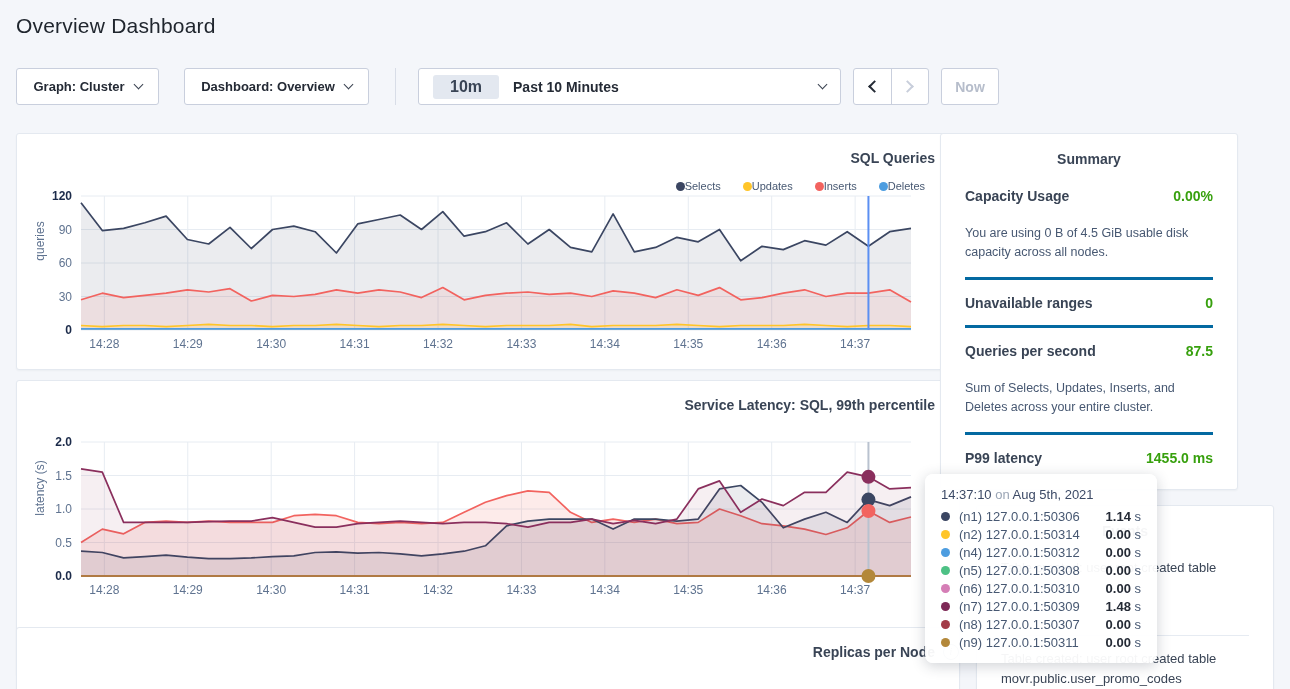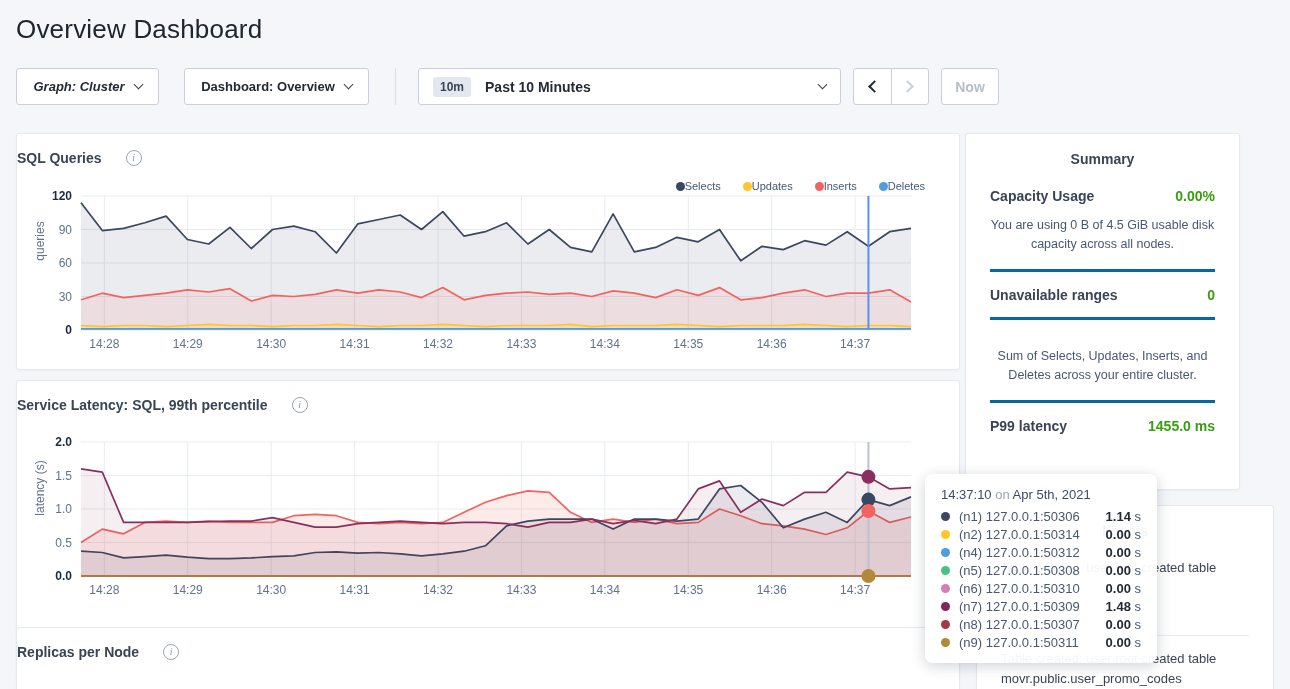--- a/index.html
+++ b/index.html
@@ -1,69 +1,69 @@
 <!DOCTYPE html>
 <html><head>
 <meta charset="utf-8">
 <style>
   * { margin:0; padding:0; box-sizing:border-box; }
   html,body { width:1290px; height:689px; overflow:hidden; }
   body { background:#f4f6fa; font-family:"Liberation Sans",sans-serif; position:relative; color:#242a35; }
 
-  .page-title { position:absolute; left:16px; top:14px; font-size:26px; font-weight:500; color:#20262e; letter-spacing:.2px; }
+  .page-title { position:absolute; left:16px; top:14px; font-size:21px; font-weight:500; color:#20262e; letter-spacing:.2px; }
 
   
   .btnbox { position:absolute; top:68px; height:37px; background:#fff; border:1px solid #c9cfdd; border-radius:3px;
             display:flex; align-items:center; font-size:13px; font-weight:bold; color:#242a35; cursor:pointer; }
-  .dd1 { left:16px; width:143px; justify-content:center; gap:10px;font-style:italic; }
+  .dd1 { left:16px; width:143px; justify-content:center; gap:10px; }
   .dd2 { left:184px; width:185px; justify-content:center; gap:10px; }
   .chev { display:inline-block; width:7px; height:7px; border-right:1.5px solid #39414f; border-bottom:1.5px solid #39414f; transform:rotate(45deg); margin-top:-4px; }
   .tool-divider { position:absolute; left:395px; top:68px; height:37px; width:1px; background:#d8dde7; }
   .timebox { left:418px; width:423px; padding:0 14px; justify-content:flex-start; }
-  .range-badge { background:#e3e8f0; color:#394455; font-size:12px; font-weight:bold; border-radius:3px; padding:3px 7px; margin-right:14px; }
+  .range-badge { background:#e3e8f0; color:#394455; font-size:16px; font-weight:bold; border-radius:3px; padding:3px 17px; margin-right:14px; }
   .range-label { font-size:14px; font-weight:bold; }
   .timebox .chev { margin-left:auto; }
   .arrowgrp { left:853px; width:76px; padding:0; }
   .arrowbtn { width:38px; height:100%; display:flex; align-items:center; justify-content:center; }
   .arrowbtn + .arrowbtn { border-left:1px solid #c9cfdd; }
   .arrow { display:inline-block; width:9px; height:9px; border-right:2px solid #242a35; border-bottom:2px solid #242a35; }
   .arrow.left  { transform:rotate(135deg); margin-left:4px; }
   .arrow.right { transform:rotate(-45deg); border-color:#c8cedb; margin-right:4px; }
   .nowbtn { left:941px; width:58px; justify-content:center; color:#b6bdcb; font-size:14px; cursor:default; }
 
   
   .card { position:absolute; background:#fff; border:1px solid #e4e9f0; border-radius:3px; box-shadow:0 1px 2px rgba(30,40,60,.04); }
   #card-sql      { left:16px;  top:133px; width:944px; height:237px; }
   #card-latency  { left:16px;  top:380px; width:944px; height:296px; }
   #card-replicas { left:16px;  top:627px; width:944px; height:140px; }
-  #card-summary  { left:965px; top:133px; width:275px; height:357px; }
+  #card-summary  { left:940px; top:133px; width:298px; height:357px; }
   #card-events   { left:976px; top:505px; width:298px; height:300px; }
 
-  .chart-title-row { display:flex; align-items:center; justify-content:flex-start; gap:24px; padding-top:16px; }
+  .chart-title-row { display:flex; align-items:center; justify-content:flex-end; gap:8px; padding-top:16px; }
   .chart-title { font-size:14px; font-weight:bold; color:#394455; }
   .info-icon { width:16px; height:16px; border:1px solid #98a3bb; border-radius:50%; color:#8b97b0; font-size:10px; line-height:14px;
                text-align:center; font-style:italic; font-family:"Liberation Serif",serif; cursor:pointer; }
   .legend { position:absolute; right:34px; top:46px; display:flex; gap:22px; }
   .legend-item { display:flex; align-items:center; font-size:11px; color:#475872; cursor:pointer; }
   .legend-dot { width:9px; height:9px; border-radius:50%; }
   .ylab { position:absolute; left:-22px; top:100px; width:90px; text-align:center; transform:rotate(-90deg); font-size:12px; color:#5f7390; }
   svg.chart { position:absolute; left:14px; }
   #card-sql svg.chart { top:56px; }
   #card-latency svg.chart { top:55px; }
 
   
   .sum-title { text-align:center; font-size:14px; font-weight:bold; color:#394455; padding:17px 0 6px; }
   .sum-rows { padding:0 24px; }
   .sum-row { padding:15px 0 14px; border-top:3px solid #0369a1; }
   .sum-row:first-child { border-top:none; }
   .sum-line { display:flex; align-items:baseline; }
   .sum-label { font-size:14px; font-weight:bold; color:#394455; }
   .sum-link { font-size:14px; font-weight:bold; color:#0b5dff; margin-left:10px; cursor:pointer; }
   .sum-value { margin-left:auto; font-size:14px; font-weight:bold; color:#37a00d; }
-  .sum-desc { font-size:12.5px; color:#475872; line-height:1.55; margin-top:12px;text-align:center; }
+  .sum-desc { font-size:12.5px; color:#475872; line-height:1.55; margin-top:20px; }
 
   
   .ev-title { text-align:center; font-size:14px; font-weight:bold; color:#394455; padding:17px 0 6px; }
   .ev-rows { padding:0 24px; }
   .ev-row { padding:13px 0 12px; border-top:1px solid #e6ebf2; font-size:13px; color:#394455; line-height:20px; }
   .ev-row:first-child { border-top:none; min-height:90px; }
 
   
   .tooltip { position:absolute; left:925px; top:474px; width:232px; background:rgba(255,255,255,.95); border-radius:8px;
              box-shadow:0 3px 14px rgba(40,50,70,.22); padding:13px 16px 12px; z-index:20; }
@@ -244,20 +244,24 @@
         </div>
         <div class="sum-desc">You are using 0 B of 4.5 GiB usable disk capacity across all nodes.</div>
       </div>
       <div class="sum-row">
         <div class="sum-line">
           <span class="sum-label">Unavailable ranges</span>
           <span class="sum-value">0</span>
         </div>
       </div>
       <div class="sum-row">
+        <div class="sum-line">
+          <span class="sum-label">Queries per second</span>
+          <span class="sum-value">87.5</span>
+        </div>
         <div class="sum-desc">Sum of Selects, Updates, Inserts, and Deletes across your entire cluster.</div>
       </div>
       <div class="sum-row">
         <div class="sum-line">
           <span class="sum-label">P99 latency</span>
           <span class="sum-value">1455.0 ms</span>
         </div>
       </div>
     </div>
 </div>
@@ -272,21 +276,21 @@
         <div>Table created: user root created table</div>
         <div>movr.public.user_promo_codes</div>
       </div>
     </div>
 </div>
 
 <div class="tooltip">
   <div class="tt-title">
     <span>14:37:10</span>
     <span class="tt-on">on</span>
-    <span>Apr 5th, 2021</span>
+    <span>Aug 5th, 2021</span>
   </div>
   <div id="tooltip-rows">
       <div class="tt-row">
         <div class="tt-dot" style="background: rgb(59, 70, 98);"></div>
         <span>(n1) 127.0.0.1:50306</span>
         <span class="tt-val">1.14 <span class="tt-unit">s</span></span>
       </div>
       <div class="tt-row">
         <div class="tt-dot" style="background: rgb(255, 197, 41);"></div>
         <span>(n2) 127.0.0.1:50314</span>

